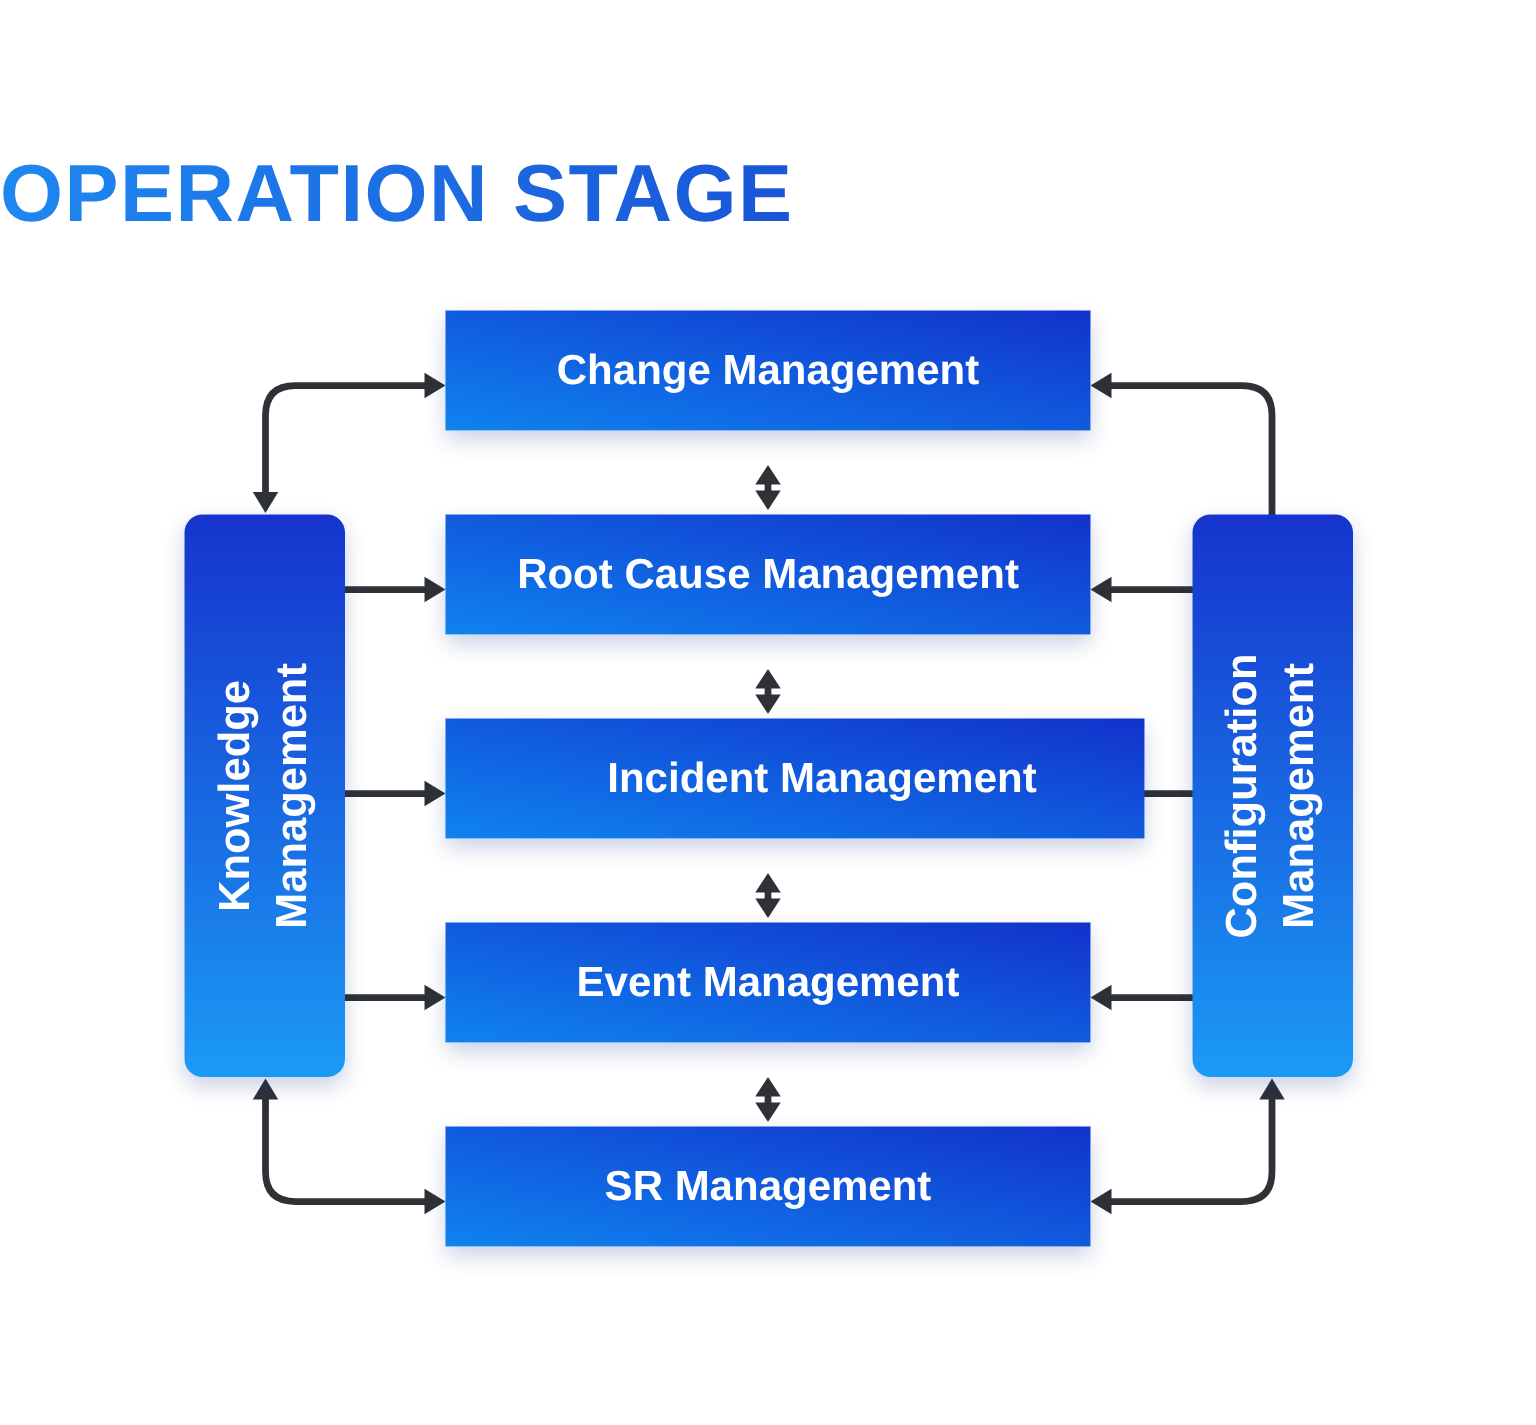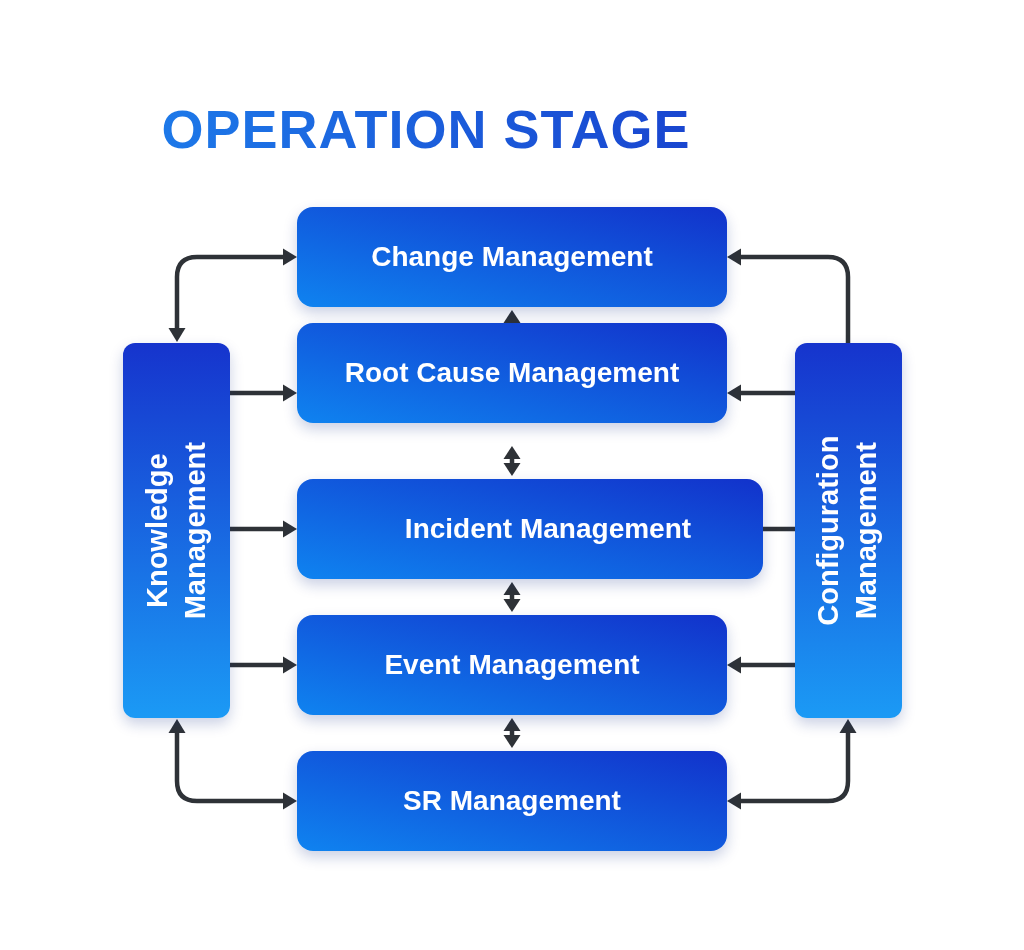--- a/index.html
+++ b/index.html
@@ -8,49 +8,48 @@
     background: #ffffff;
     font-family: "Liberation Sans", sans-serif;
     position: relative;
     overflow: hidden;
   }
   .canvas { position: absolute; inset: 0; width: 1024px; height: 950px; }
 
   .page-title {
     position: absolute;
     top: 62px; left: 0; width: 852px;
-    text-align: center;
     font-size: 54px;
     font-weight: bold;
     letter-spacing: 1px;
     background: linear-gradient(90deg, #1e88f0 0%, #1836c8 100%);
     -webkit-background-clip: text;
     background-clip: text;
     color: transparent;
   }
 
   .arrows-layer {
     position: absolute; left: 0; top: 0;
     width: 1024px; height: 950px;
     pointer-events: none;
   }
 
   .stage-box {
     position: absolute;
-    left: 297px; width: 430px; height: 100px;
-    border-radius: 16px;
+    left: 297px; width: 430px; height: 80px;
+    border-radius: 0;
     background: linear-gradient(to top right, #0f83f0 0%, #1232cb 100%);
     box-shadow: 0 6px 14px rgba(13, 40, 130, 0.22);
     display: flex; align-items: center; justify-content: center;
     color: #ffffff;
     font-size: 28px;
     font-weight: bold;
   }
   .box-1 { top: 207px; }
-  .box-2 { top: 323px; }
+  .box-2 { top: 343px; }
   .box-3 { top: 479px; padding-left: 36px; }
   .box-4 { top: 615px; }
   .box-5 { top: 751px; }
 
   .side-box {
     position: absolute;
     top: 343px; height: 375px; width: 107px;
     border-radius: 12px;
     background: linear-gradient(to bottom, #1634cd 0%, #1b9af5 100%);
     box-shadow: 0 6px 14px rgba(13, 40, 130, 0.22);

